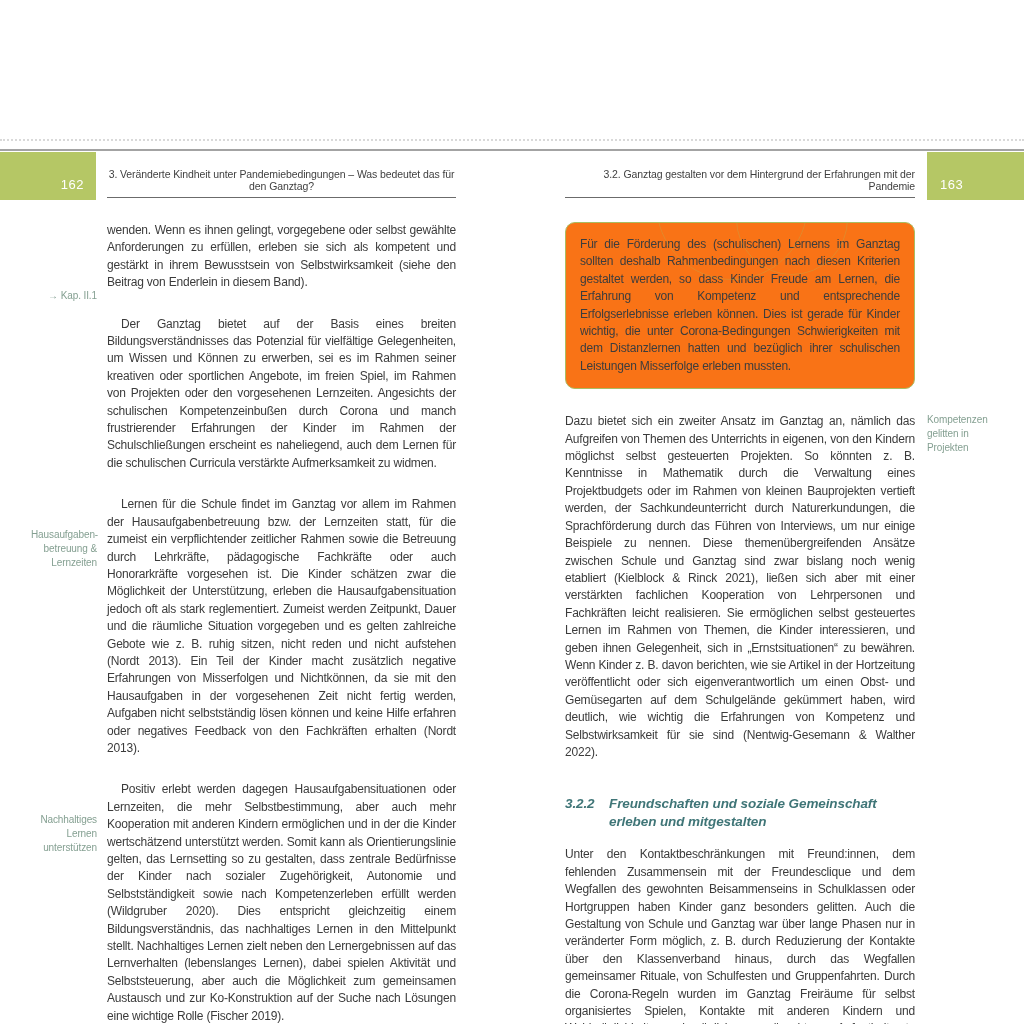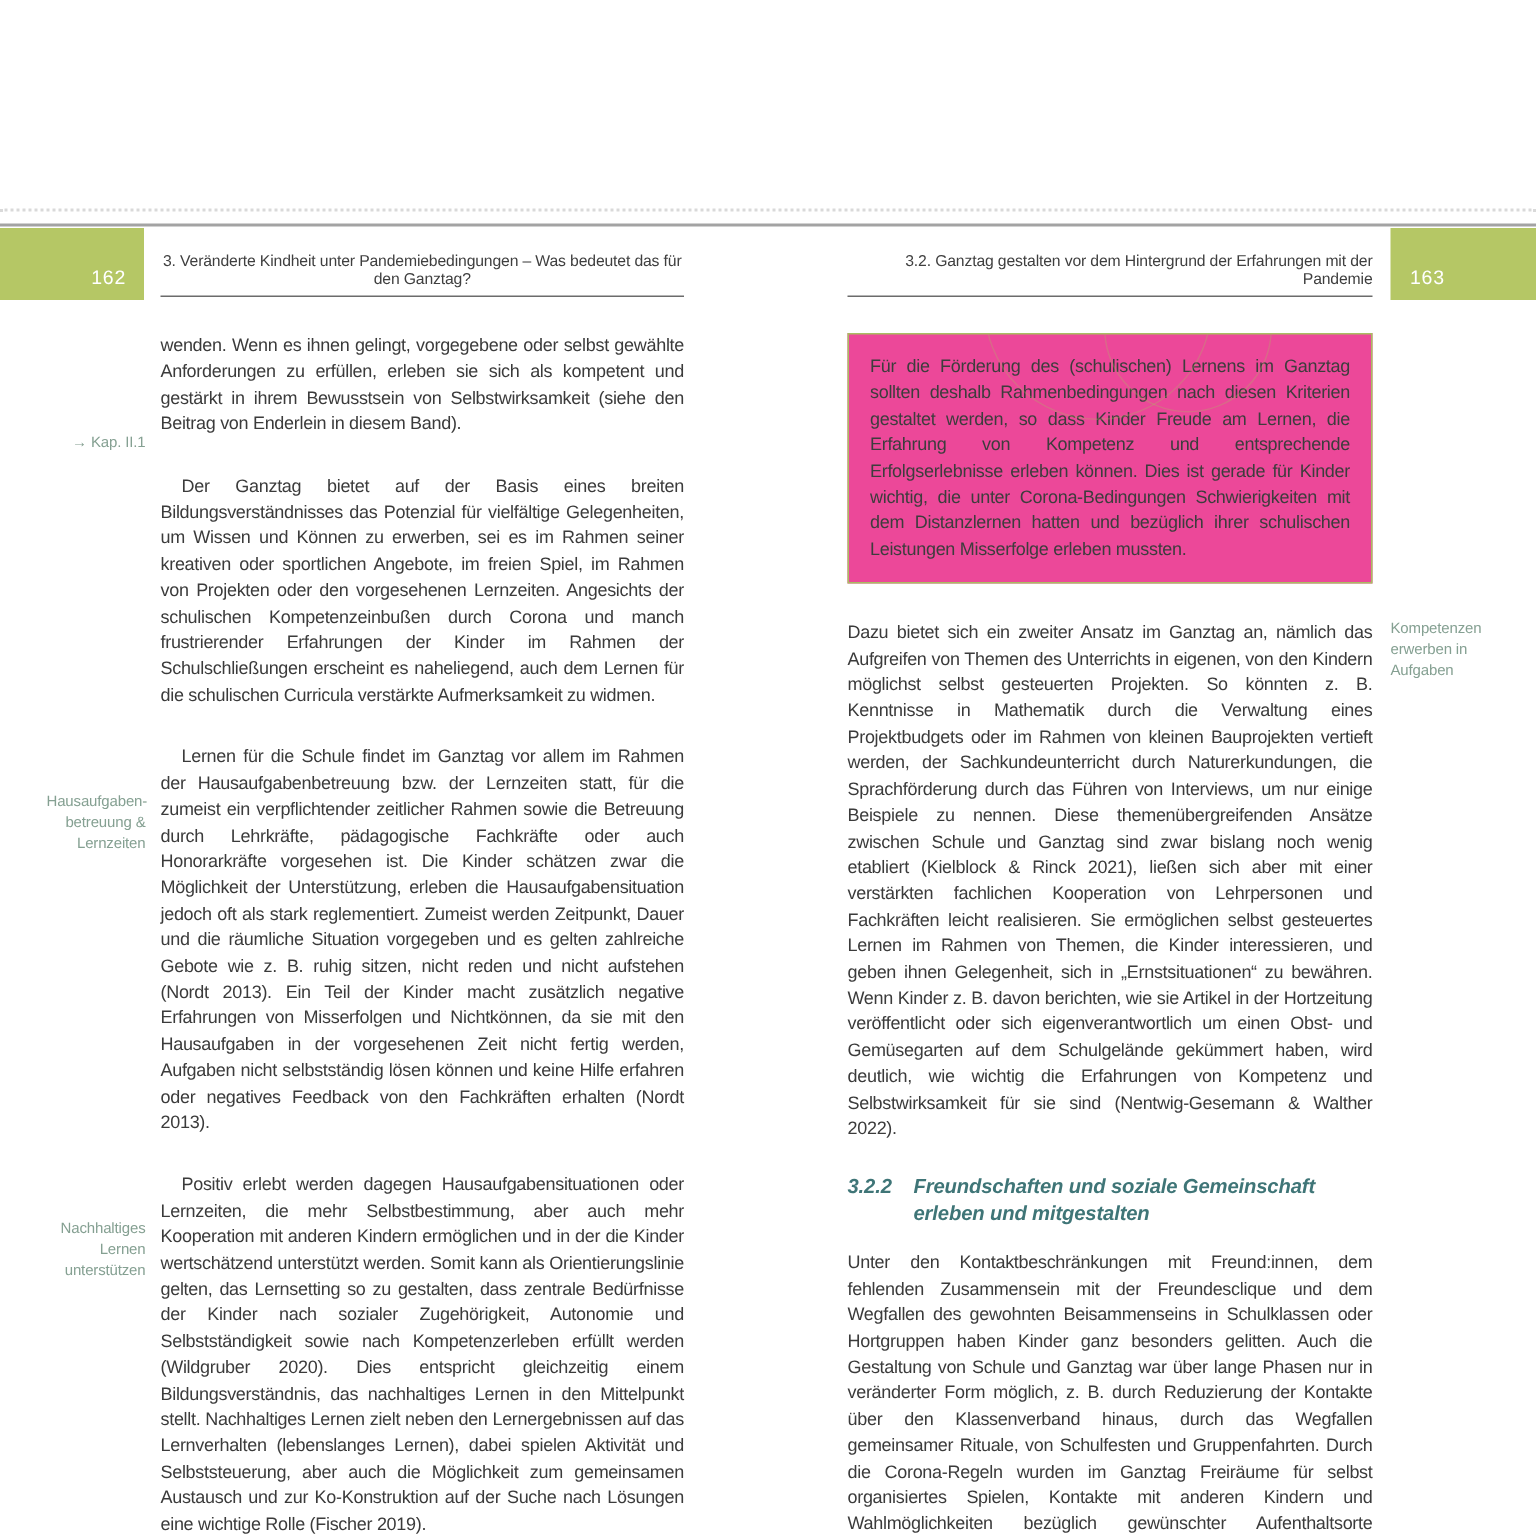--- a/index.html
+++ b/index.html
@@ -50,34 +50,34 @@
     position:absolute;top:0;font-size:10px;line-height:14px;
     color:#85a092;letter-spacing:-0.1px;
   }
   .mnote-left{left:-76px;width:66px;text-align:right;margin-top:32px;}
   .mnote-right{left:362px;width:74px;text-align:left;}
   .mnote-kap{top:35px;}
 
   
   .info-box{
     position:relative;box-sizing:border-box;overflow:hidden;
-    background:#ec4899;border:1.5px solid #a9bd62;border-radius:0;
+    background:#f97316;border:1.5px solid #a9bd62;border-radius:10px;
     padding:13px 14px;margin:0 0 24px 0;
   }
   .info-box .para{color:#3d3d3d;}
   .watermark-circle{
     position:absolute;border:1px solid rgba(169,189,98,0.28);border-radius:50%;
     pointer-events:none;
   }
   .wm1{width:150px;height:150px;left:90px;top:-95px;}
   .wm2{width:110px;height:110px;left:170px;top:-60px;}
 
   
   .sec-heading{
-    display:flex;margin:21px 0 15px 0;
+    display:flex;margin:34px 0 15px 0;
     font-size:13.5px;font-weight:bold;font-style:italic;
     color:#3f7577;line-height:18px;letter-spacing:-0.1px;
   }
   .sec-num{flex:none;width:44px;}
   .sec-text{flex:1;}
 </style>
 </head>
 <body>
 
 <div class="canvas">
@@ -118,21 +118,21 @@
   </div>
 
   <div class="body-col body-right">
     <div class="info-box">
       <span class="watermark-circle wm1"></span>
       <span class="watermark-circle wm2"></span>
       <p class="para">Für die Förderung des (schulischen) Lernens im Ganztag sollten deshalb Rahmenbedingungen nach diesen Kriterien gestaltet werden, so dass Kinder Freude am Lernen, die Erfahrung von Kompetenz und entsprechende Erfolgserlebnisse erleben können. Dies ist gerade für Kinder wichtig, die unter Corona-Bedingungen Schwierigkeiten mit dem Distanzlernen hatten und bezüglich ihrer schulischen Leistungen Misserfolge erleben mussten.</p>
     </div>
 
     <div class="pblock">
-      <div class="mnote mnote-right">Kompetenzen erwerben in Aufgaben</div>
+      <div class="mnote mnote-right">Kompetenzen gelitten in Projekten</div>
       <p class="para">Dazu bietet sich ein zweiter Ansatz im Ganztag an, nämlich das Aufgreifen von Themen des Unterrichts in eigenen, von den Kindern möglichst selbst gesteuerten Projekten. So könnten z. B. Kenntnisse in Mathematik durch die Verwaltung eines Projektbudgets oder im Rahmen von kleinen Bauprojekten vertieft werden, der Sachkundeunterricht durch Naturerkundungen, die Sprachförderung durch das Führen von Interviews, um nur einige Beispiele zu nennen. Diese themenübergreifenden Ansätze zwischen Schule und Ganztag sind zwar bislang noch wenig etabliert (Kielblock &amp; Rinck 2021), ließen sich aber mit einer verstärkten fachlichen Kooperation von Lehrpersonen und Fachkräften leicht realisieren. Sie ermöglichen selbst gesteuertes Lernen im Rahmen von Themen, die Kinder interessieren, und geben ihnen Gelegenheit, sich in „Ernstsituationen“ zu bewähren. Wenn Kinder z. B. davon berichten, wie sie Artikel in der Hortzeitung veröffentlicht oder sich eigenverantwortlich um einen Obst- und Gemüsegarten auf dem Schulgelände gekümmert haben, wird deutlich, wie wichtig die Erfahrungen von Kompetenz und Selbstwirksamkeit für sie sind (Nentwig-Gesemann &amp; Walther 2022).</p>
     </div>
 
     <div class="sec-heading">
       <span class="sec-num">3.2.2</span>
       <span class="sec-text">Freundschaften und soziale Gemeinschaft erleben und mitgestalten</span>
     </div>
 
     <div class="pblock">
       <p class="para">Unter den Kontaktbeschränkungen mit Freund:innen, dem fehlenden Zusammensein mit der Freundesclique und dem Wegfallen des gewohnten Beisammenseins in Schulklassen oder Hortgruppen haben Kinder ganz besonders gelitten. Auch die Gestaltung von Schule und Ganztag war über lange Phasen nur in veränderter Form möglich, z. B. durch Reduzierung der Kontakte über den Klassenverband hinaus, durch das Wegfallen gemeinsamer Rituale, von Schulfesten und Gruppenfahrten. Durch die Corona-Regeln wurden im Ganztag Freiräume für selbst organisiertes Spielen, Kontakte mit anderen Kindern und Wahlmöglichkeiten bezüglich gewünschter Aufenthaltsorte eingeschränkt. Insofern sollte ein besonderes Augenmerk darauf liegen, dass Kinder nun ihre Freundschaften wieder verstärkt</p>

